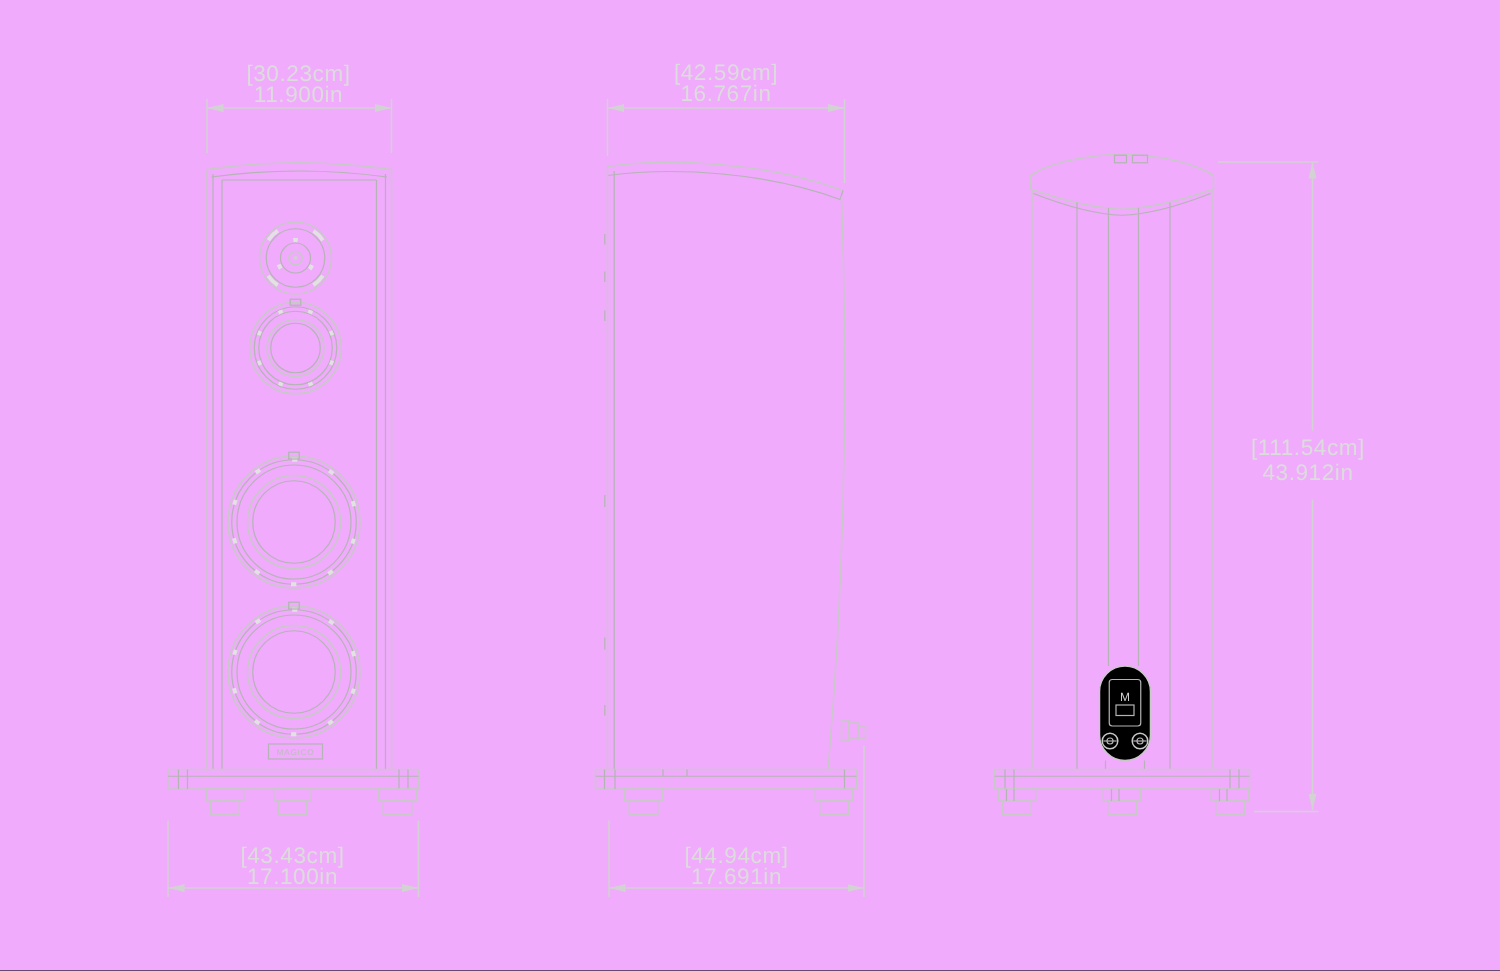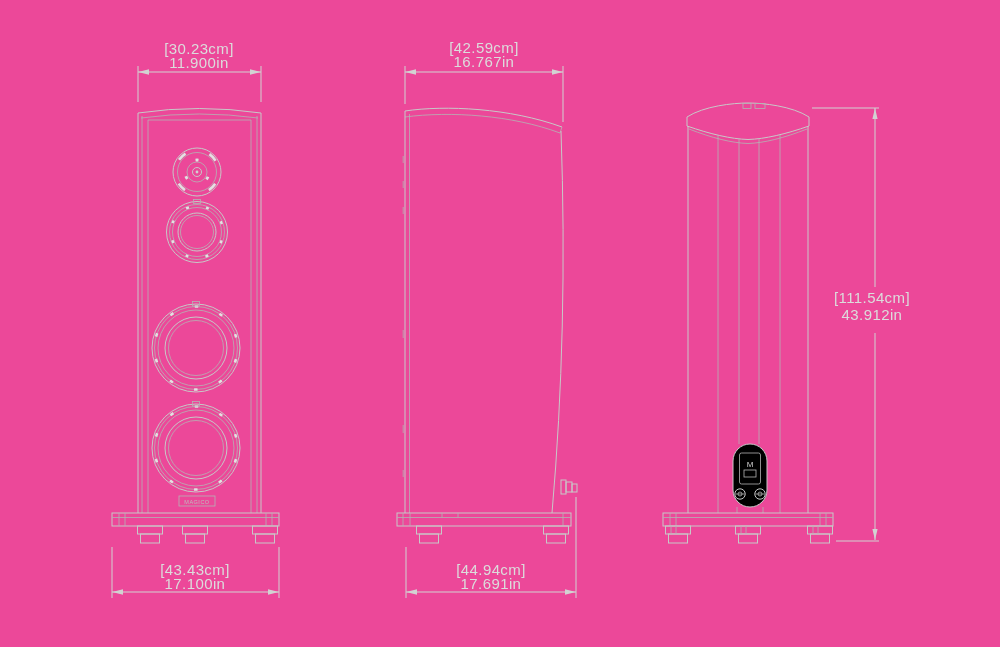--- a/index.html
+++ b/index.html
@@ -1,16 +1,16 @@
 <!DOCTYPE html>
 <html><head>
 <meta charset="utf-8">
 <style>
   html,body{margin:0;padding:0;background:#000;}
-  .canvas{position:relative;width:1000px;height:647px;background:#ec4899;overflow:hidden;}
+  .canvas{position:relative;width:1000px;height:647px;background:#f0abfc;overflow:hidden;}
   svg{display:block;}
   .ln{stroke:#c8c8c8;stroke-width:1;fill:none;}
   .lnt{stroke:#b4b4b4;stroke-width:.8;fill:none;}
   .dim{stroke:#d2d2d2;stroke-width:1;fill:none;}
   .dots{fill:none;stroke:#e2e2e2;}
   .dimtext{font-family:"Liberation Sans",sans-serif;font-size:15px;fill:#dcdcdc;text-anchor:middle;letter-spacing:.4px;}
   .microtext{font-family:"Liberation Sans",sans-serif;font-size:5.5px;fill:#bdbdbd;text-anchor:middle;letter-spacing:.5px;}
   .logotext{font-family:"Liberation Sans",sans-serif;font-size:8px;fill:#cfcfcf;text-anchor:middle;}
 </style>
 </head>

